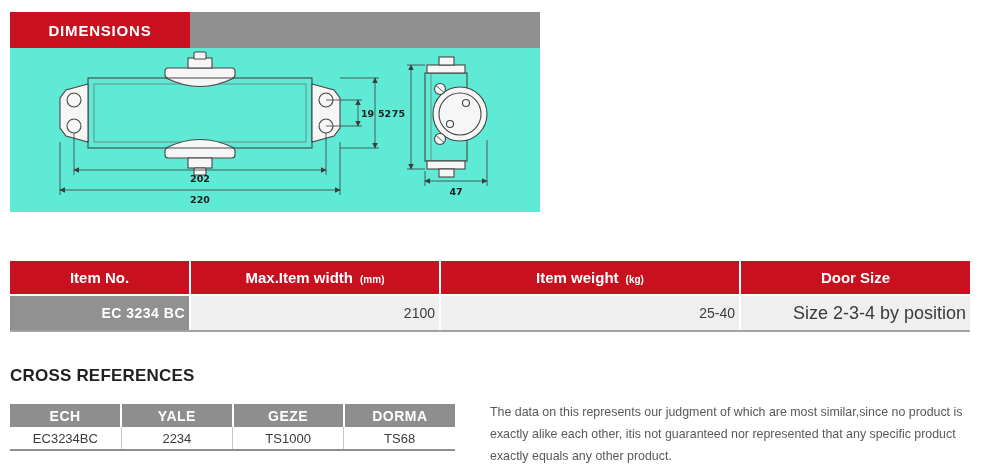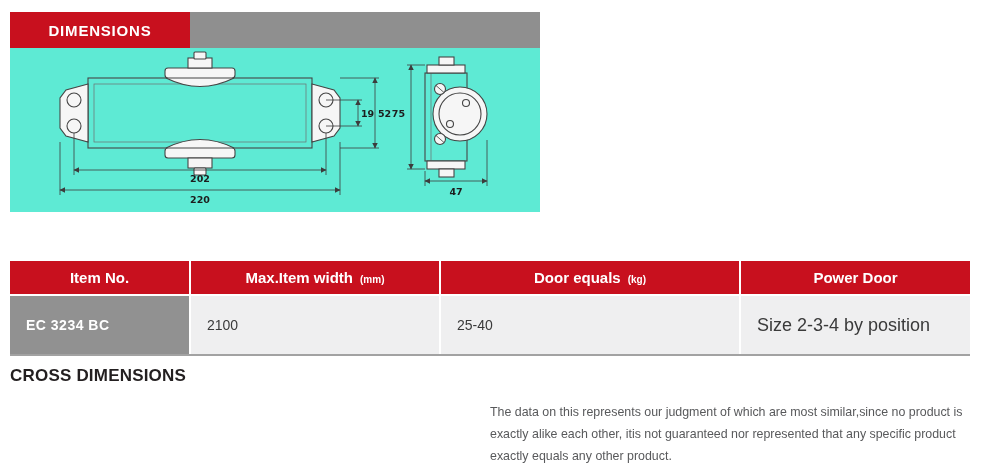--- a/index.html
+++ b/index.html
@@ -20,22 +20,22 @@
   .thin{fill:none;stroke:#6e6e6e;stroke-width:0.7;}
   .dim{stroke:#3c3c3c;stroke-width:0.8;fill:none;}
   .dim-label{font-family:"DejaVu Sans", sans-serif;font-size:9.5px;font-weight:bold;fill:#1d1d1d;}
 
   
   .spec-table{position:absolute;left:10px;top:261px;width:960px;border-collapse:collapse;table-layout:fixed;}
   .spec-table th{background:#c8101e;color:#ffffff;font-weight:bold;font-size:15px;height:33px;
     border-right:2px solid #ffffff;border-bottom:2px solid #ffffff;text-align:center;padding:0;}
   .spec-table th:last-child{border-right:none;}
   .spec-table th .unit{font-size:10px;font-weight:bold;margin-left:7px;}
-  .spec-table td{height:26px;text-align:left;font-size:14px;color:#3a3a3a;background:#efeff0;
-    border-right:2px solid #ffffff;border-bottom:2px solid #a2a2a2;padding:16px;}
+  .spec-table td{height:26px;text-align:right;font-size:14px;color:#3a3a3a;background:#efeff0;
+    border-right:2px solid #ffffff;border-bottom:2px solid #a2a2a2;padding:4px;}
   .spec-table td:last-child{border-right:none;font-size:18px;}
   .spec-table td.item-cell{background:#919191;color:#ffffff;font-weight:bold;letter-spacing:0.5px;}
 
   
   .cross-title{position:absolute;left:10px;top:366px;font-size:17px;font-weight:bold;color:#231f20;letter-spacing:0.2px;}
   .cross-table{position:absolute;left:10px;top:404px;width:445px;border-collapse:collapse;table-layout:fixed;}
   .cross-table th{background:#8e8e8e;color:#ffffff;font-weight:bold;font-size:14px;height:23px;
     border-right:2px solid #ffffff;text-align:center;padding:0;letter-spacing:0.5px;}
   .cross-table th:last-child{border-right:none;}
   .cross-table td{height:22px;text-align:center;font-size:13px;color:#3a3a3a;background:#ffffff;
@@ -166,32 +166,50 @@
     <colgroup>
         <col style="width:180px">
         <col style="width:250px">
         <col style="width:300px">
         <col style="width:230px">
       </colgroup>
     <thead>
       <tr>
         <th><span>Item No.</span></th>
         <th><span>Max.Item width</span><span class="unit">(mm)</span></th>
-        <th><span>Door equals</span><span class="unit">(kg)</span></th>
-        <th><span>Power Door</span></th>
+        <th><span>Item weight</span><span class="unit">(kg)</span></th>
+        <th><span>Door Size</span></th>
       </tr>
     </thead>
     <tbody>
       <tr>
         <td class="item-cell">EC 3234 BC</td>
         <td>2100</td>
         <td>25-40</td>
         <td>Size 2-3-4 by position</td>
       </tr>
     </tbody>
   </table>
 
-  <div class="cross-title">CROSS DIMENSIONS</div>
-
+  <div class="cross-title">CROSS REFERENCES</div>
+
+  <table class="cross-table">
+    <thead>
+      <tr>
+        <th>ECH</th>
+        <th>YALE</th>
+        <th>GEZE</th>
+        <th>DORMA</th>
+      </tr>
+    </thead>
+    <tbody>
+      <tr>
+        <td>EC3234BC</td>
+        <td>2234</td>
+        <td>TS1000</td>
+        <td>TS68</td>
+      </tr>
+    </tbody>
+  </table>
 
   <div class="note">The data on this represents our judgment of which are most similar,since no product is exactly alike each other, itis not guaranteed nor represented that any specific product exactly equals any other product.</div>
 
 </div>
 
 </body></html>

